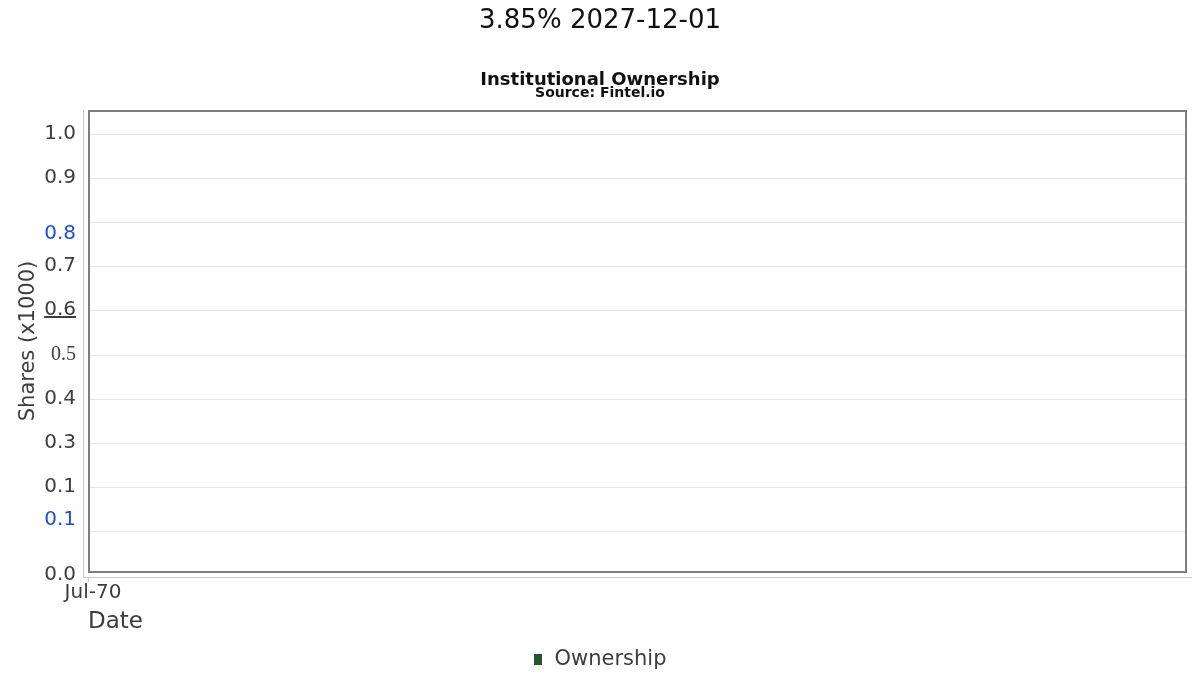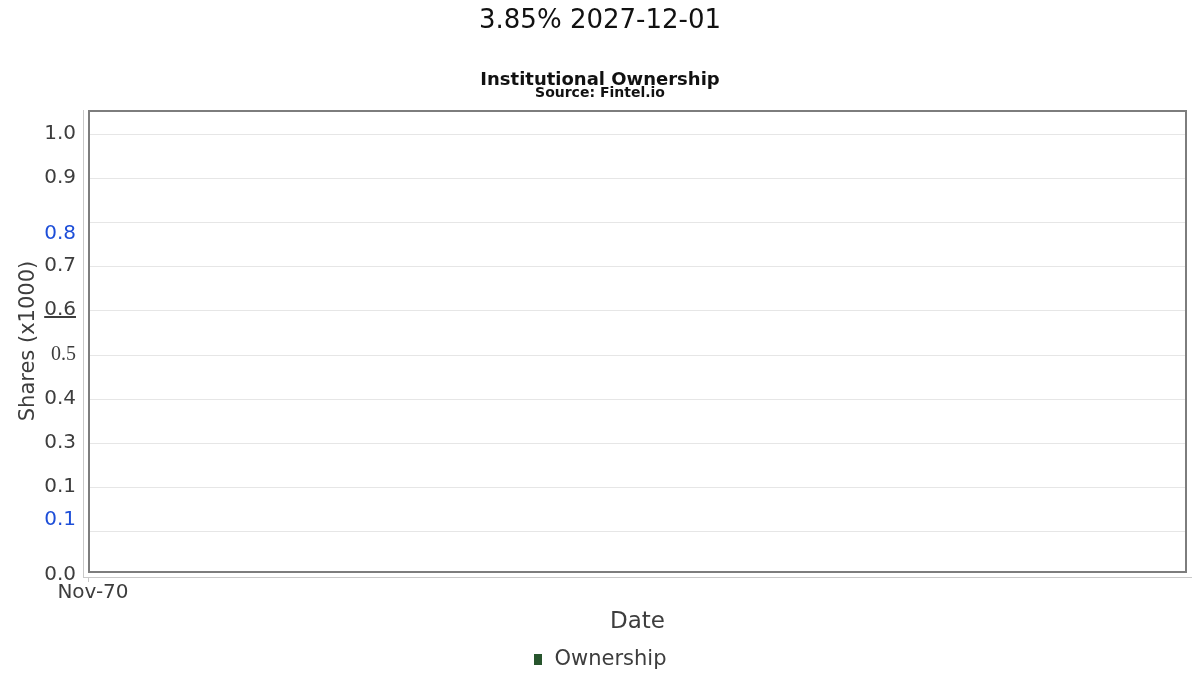--- a/index.html
+++ b/index.html
@@ -94,21 +94,21 @@
     left: 53px; top: 579px;
     width: 80px;
     text-align: center;
     font-size: 20px;
     color: #3d3d3d;
   }
   .xlabel {
     position: absolute;
     left: 88px; top: 607px;
     width: 1099px;
-    text-align: center;
+    text-align: left;
     font-size: 23px;
     color: #3d3d3d;
   }
   .legend {
     position: absolute;
     left: 0; top: 646px;
     width: 1200px;
     display: flex;
     justify-content: center;
     align-items: center;
@@ -165,21 +165,21 @@
       <div class="ytick-label" style="top: 318.714px; color: rgb(61, 61, 61);">0.3</div>
       <div class="ytick-label" style="top: 274.619px; color: rgb(61, 61, 61);">0.4</div>
       <div class="ytick-label" style="top: 230.524px; color: rgb(61, 61, 61); font-family: Liberation Serif, serif;">0.5</div>
       <div class="ytick-label" style="top: 186.429px; color: rgb(61, 61, 61); text-decoration: underline;">0.6</div>
       <div class="ytick-label" style="top: 142.333px; color: rgb(61, 61, 61);">0.7</div>
       <div class="ytick-label" style="top: 98.2381px; color: #1d4ed8; margin-top: 12px;">0.8</div>
       <div class="ytick-label" style="top: 54.1429px; color: rgb(61, 61, 61);">0.9</div>
       <div class="ytick-label" style="top: 10.0476px; color: rgb(61, 61, 61);">1.0</div>
     </div>
 
-  <div class="xtick">Nov-70</div>
+  <div class="xtick">Jul-70</div>
 
   <div class="xlabel">Date</div>
 
   <div class="legend">
     <span class="legend-marker" id="legend-marker" style="background: rgb(40, 85, 45);"></span>
     <span class="legend-label">Ownership</span>
   </div>
 
 </div>
 

